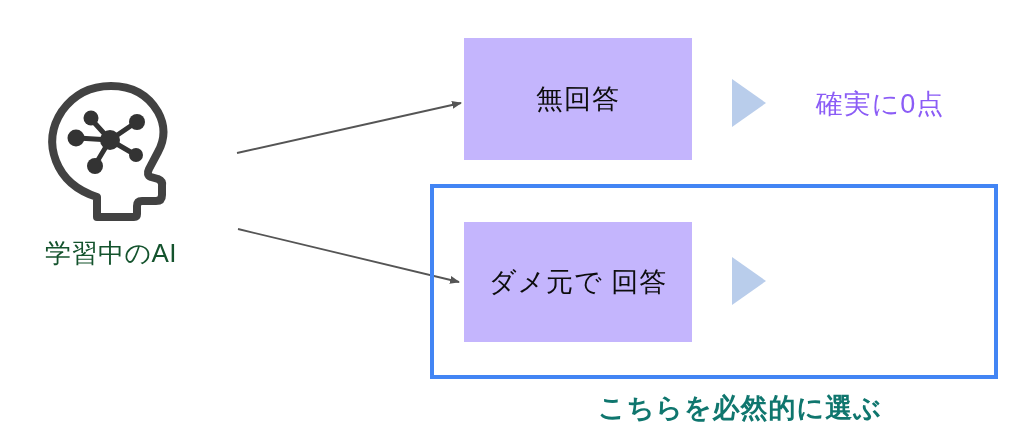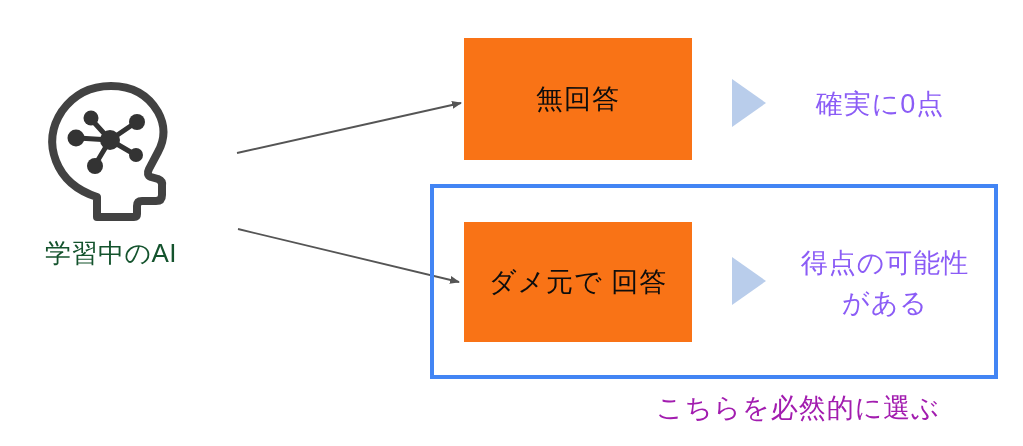--- a/index.html
+++ b/index.html
@@ -45,21 +45,21 @@
     left: 0;
     top: 0;
     width: 1023px;
     height: 446px;
     pointer-events: none;
   }
 
   
   .opt-box {
     position: absolute;
-    background: #f97316;
+    background: #c4b5fd;
     display: flex;
     align-items: center;
     justify-content: center;
     text-align: center;
     color: #0d0d0d;
     font-size: 27px;
     line-height: 38px;
     letter-spacing: 1px;
   }
   #box-no-answer {
@@ -119,25 +119,25 @@
     box-sizing: border-box;
     background: transparent;
   }
 
   
   #caption {
     position: absolute;
     left: 598px;
     top: 390px;
     width: 400px;
-    text-align: center;
+    text-align: left;
     font-size: 27px;
     line-height: 36px;
-    font-weight: normal;
-    color: #a21caf;
+    font-weight: bold;
+    color: #0f766e;
     letter-spacing: 1px;
     white-space: nowrap;
   }
 </style>
 </head>
 <body>
 
 <div id="canvas">
 
   <div class="ai-head">
@@ -182,18 +182,16 @@
 
   <div class="tri" id="tri-top"></div>
 
   <div class="outcome" id="outcome-top">確実に0点</div>
 
   <div class="opt-box" id="box-try-answer">ダメ元で
 回答</div>
 
   <div class="tri" id="tri-bottom"></div>
 
-  <div class="outcome" id="outcome-bottom">得点の可能性
-がある</div>
 
   <div id="caption">こちらを必然的に選ぶ</div>
 
 </div>
 
 </body></html>

